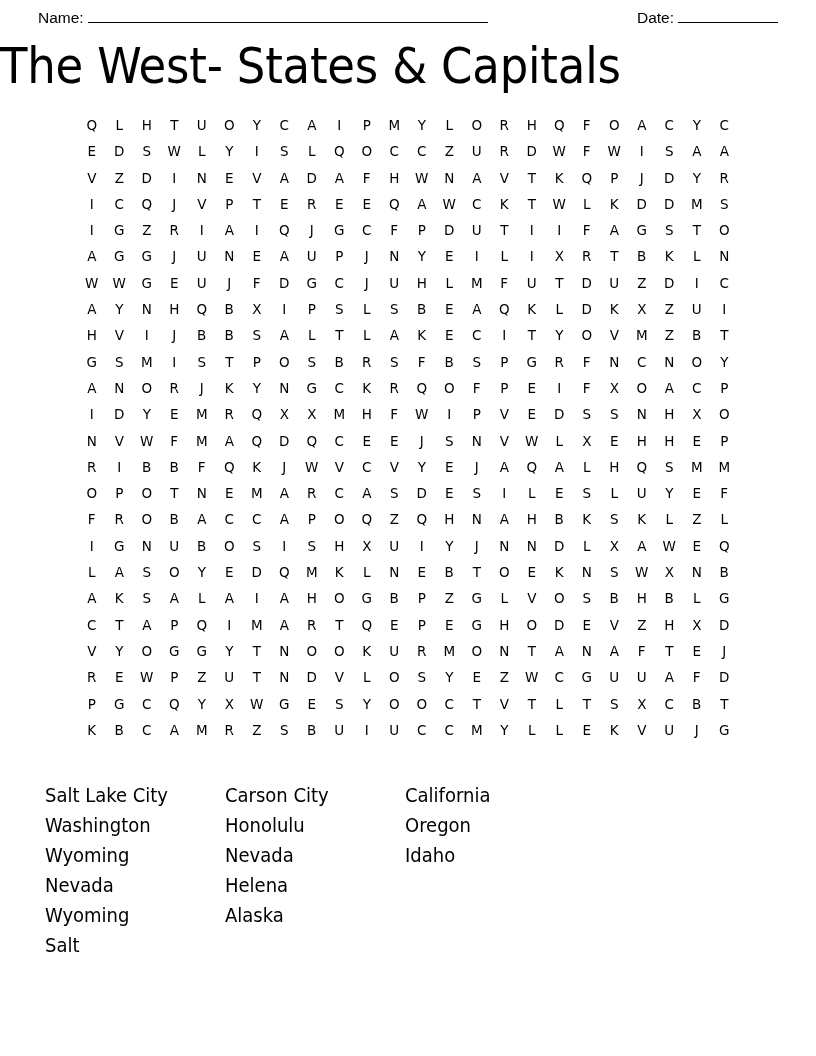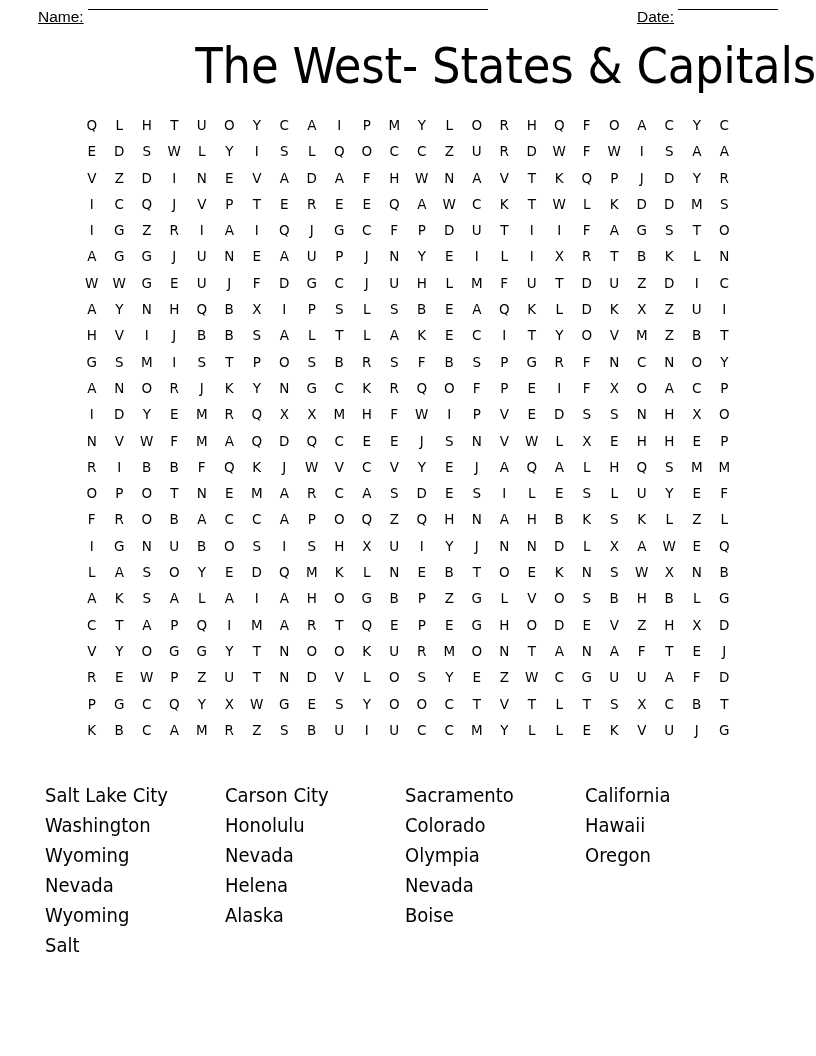--- a/index.html
+++ b/index.html
@@ -18,23 +18,23 @@
   }
 
   
   .header {
     position: absolute;
     top: 0px;
     left: 0px;
     width: 816px;
     height: 26px;
     display: flex;
-    padding: 8px 38px;
+    align-items: flex-end;
+    padding: 0 38px;
     box-sizing: border-box;
-    text-decoration: underline;
   }
   .hdr-label {
     font-size: 15.5px;
     line-height: 17px;
     white-space: nowrap;
     font-family: "Liberation Sans", sans-serif;
   }
   .hdr-rule {
     display: inline-block;
     border-bottom: 1.4px solid #000;
@@ -44,21 +44,21 @@
   .rule-name { width: 400px; }
   .rule-date { width: 100px; }
   .hdr-spacer { flex: 1 1 auto; }
 
   
   .title {
     position: absolute;
     top: 33px;
     left: 0;
     width: 816px;
-    text-align: right;
+    text-align: left;
     font-family: "DejaVu Sans Condensed", "Liberation Sans Narrow", "Liberation Sans", sans-serif;
     font-size: 50px;
     line-height: 66px;
     font-weight: 400;
     letter-spacing: -0.2px;
     white-space: nowrap;
   }
 
   
   .grid-wrap {
@@ -754,24 +754,17 @@
       <div class="word-item">Salt</div>
     </div>
     <div class="word-col">
       <div class="word-item">Carson City</div>
       <div class="word-item">Honolulu</div>
       <div class="word-item">Nevada</div>
       <div class="word-item">Helena</div>
       <div class="word-item">Alaska</div>
     </div>
     <div class="word-col">
-      <div class="word-item">Sacramento</div>
-      <div class="word-item">Colorado</div>
-      <div class="word-item">Olympia</div>
-      <div class="word-item">Nevada</div>
-      <div class="word-item">Boise</div>
-    </div>
-    <div class="word-col">
       <div class="word-item">California</div>
-      <div class="word-item">Hawaii</div>
       <div class="word-item">Oregon</div>
+      <div class="word-item">Idaho</div>
     </div>
   </div>
 
 </body></html>

